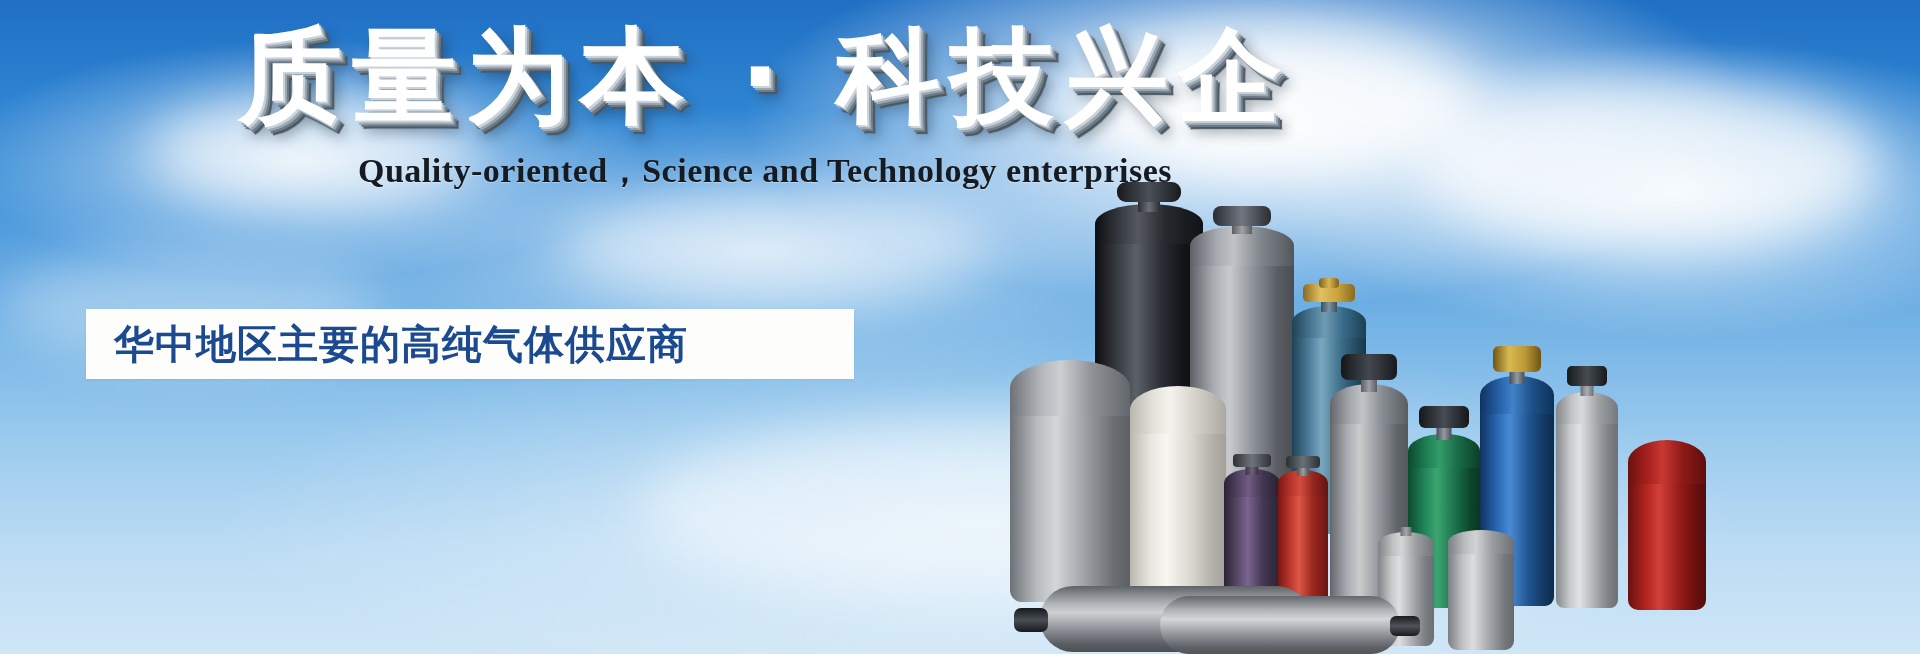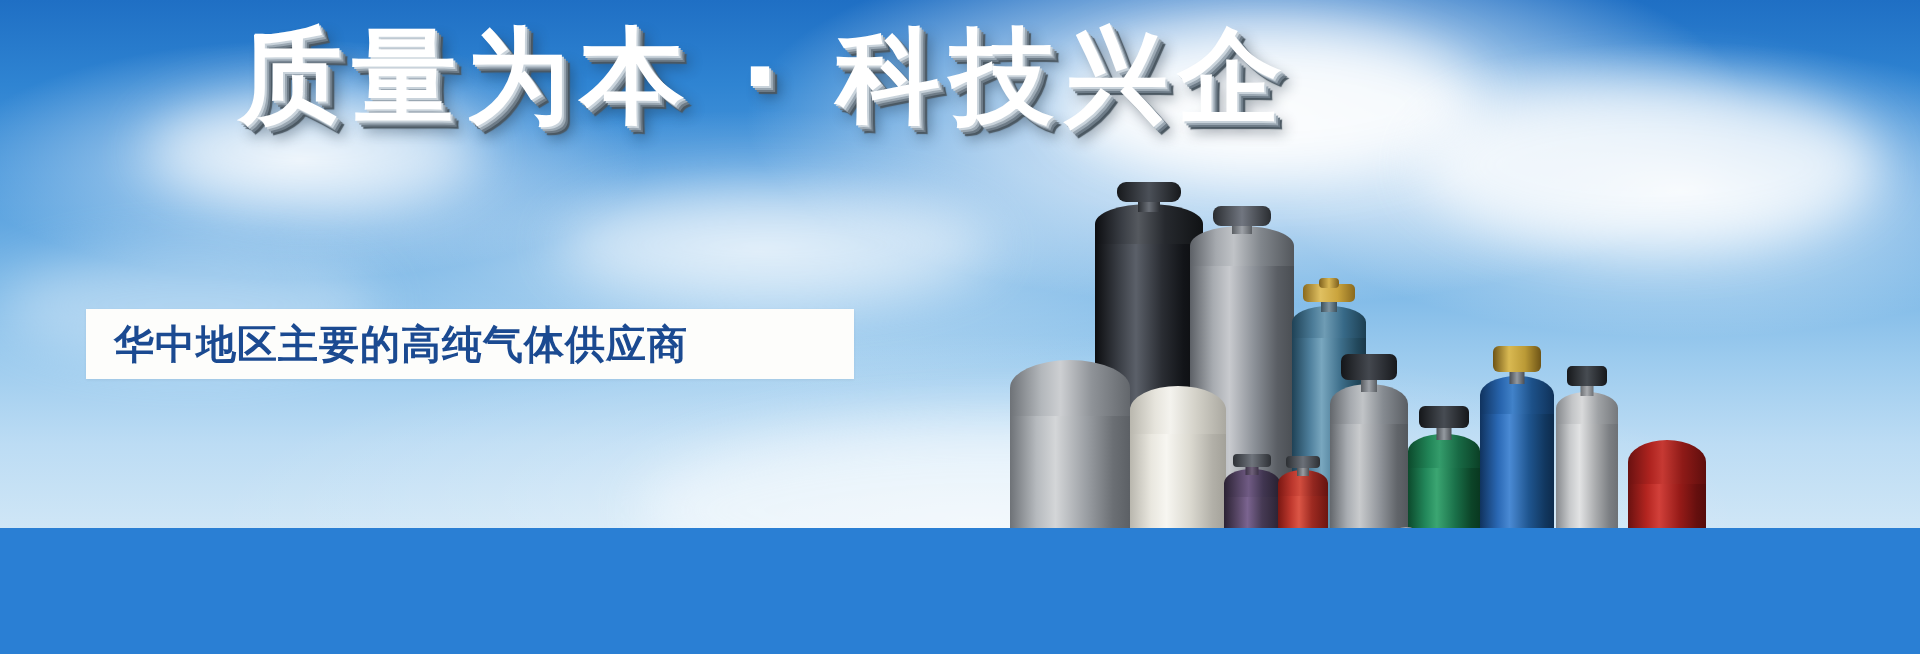--- a/index.html
+++ b/index.html
@@ -2,21 +2,21 @@
 <html><head>
 <meta charset="utf-8">
 <style>
   html,body{margin:0;padding:0;}
   body{
     width:1920px;height:654px;overflow:hidden;
     font-family:"Liberation Sans",sans-serif;
     background:#2a7fd4;
   }
   #banner{
-    position:relative;width:1920px;height:528px;overflow:hidden;
+    position:relative;width:1920px;height:654px;overflow:hidden;
     background:
       radial-gradient(ellipse 700px 260px at 1250px 120px, rgba(255,255,255,0.92) 0%, rgba(255,255,255,0.55) 38%, rgba(255,255,255,0.0) 72%),
       radial-gradient(ellipse 520px 190px at 1680px 190px, rgba(255,255,255,0.85) 0%, rgba(255,255,255,0.35) 45%, rgba(255,255,255,0) 78%),
       radial-gradient(ellipse 430px 150px at 300px 160px, rgba(255,255,255,0.80) 0%, rgba(255,255,255,0.28) 48%, rgba(255,255,255,0) 80%),
       radial-gradient(ellipse 600px 170px at 760px 250px, rgba(255,255,255,0.62) 0%, rgba(255,255,255,0.18) 50%, rgba(255,255,255,0) 82%),
       radial-gradient(ellipse 900px 220px at 980px 520px, rgba(255,255,255,0.55) 0%, rgba(255,255,255,0.15) 55%, rgba(255,255,255,0) 85%),
       linear-gradient(to bottom,#1f6fc4 0%,#2f84d2 16%,#4f9bdd 34%,#79b6e6 52%,#9ccbee 68%,#bcdcf4 84%,#cfe6f6 100%);
   }
   
   .cloud{position:absolute;border-radius:50%;background:#ffffff;filter:blur(26px);pointer-events:none;}
@@ -99,20 +99,23 @@
   <div class="cloud" style="left:1420px;top:80px;width:460px;height:170px;opacity:.7;"></div>
   <div class="cloud" style="left:150px;top:95px;width:330px;height:110px;opacity:.55;"></div>
   <div class="cloud" style="left:560px;top:190px;width:430px;height:110px;opacity:.45;"></div>
   <div class="cloud" style="left:0px;top:250px;width:380px;height:110px;opacity:.35;"></div>
   <div class="cloud" style="left:640px;top:420px;width:700px;height:180px;opacity:.45;"></div>
 
   <div id="headline-wrap">
     <div id="headline">质量为本 · 科技兴企</div>
   </div>
 
+  <div id="subtitle-wrap">
+    <div id="subtitle">Quality-oriented，Science and Technology enterprises</div>
+  </div>
 
   <div id="highlight-box">
     <div id="highlight-text">华中地区主要的高纯气体供应商</div>
   </div>
 
 
   <div id="cylinders">
 
     <div class="cyl" style="left:-55px;bottom:160px;width:108px;height:310px;">
       <div class="body" style="height:268px;border-radius:8px 8px 10px 10px;

